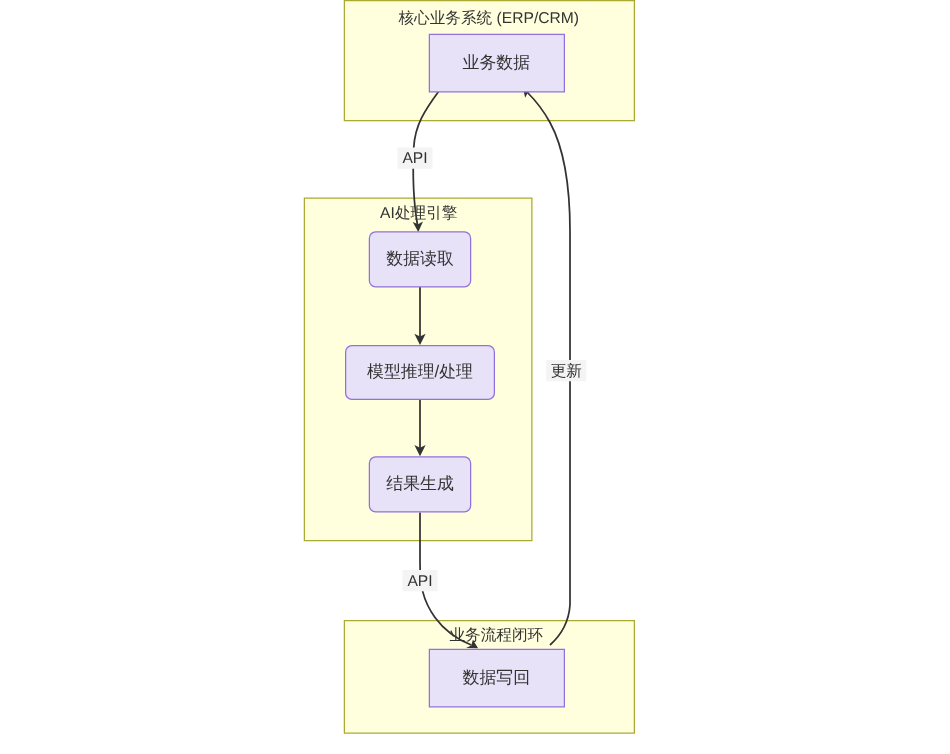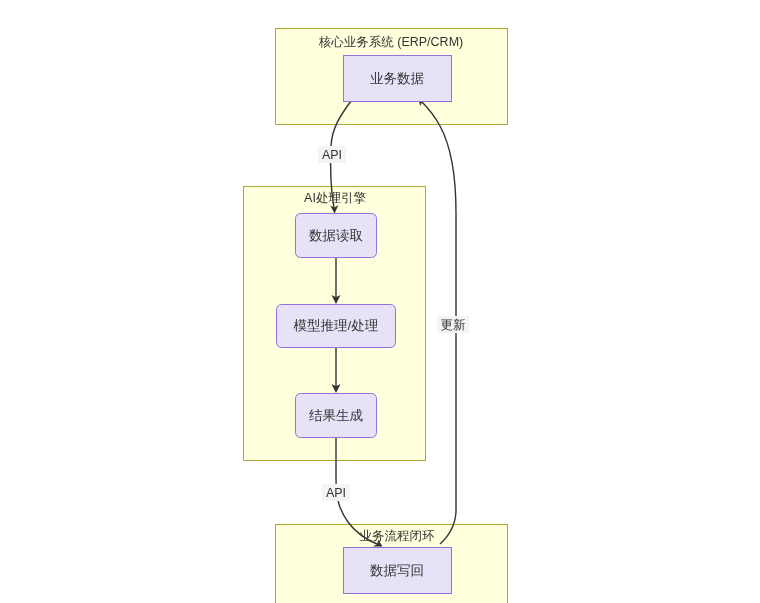--- a/index.html
+++ b/index.html
@@ -14,21 +14,20 @@
     position: relative;
     overflow: hidden;
     font-family: "Liberation Sans", "DejaVu Sans", sans-serif;
   }
   #diagram-root {
     position: absolute;
     left: 0;
     top: 0;
     width: 760px;
     height: 501px;
-    margin-top: 28px;
   }
   svg#flow-svg {
     position: absolute;
     left: 0;
     top: 0;
     width: 760px;
     height: 603px;
     display: block;
   }
   .cluster-rect {

